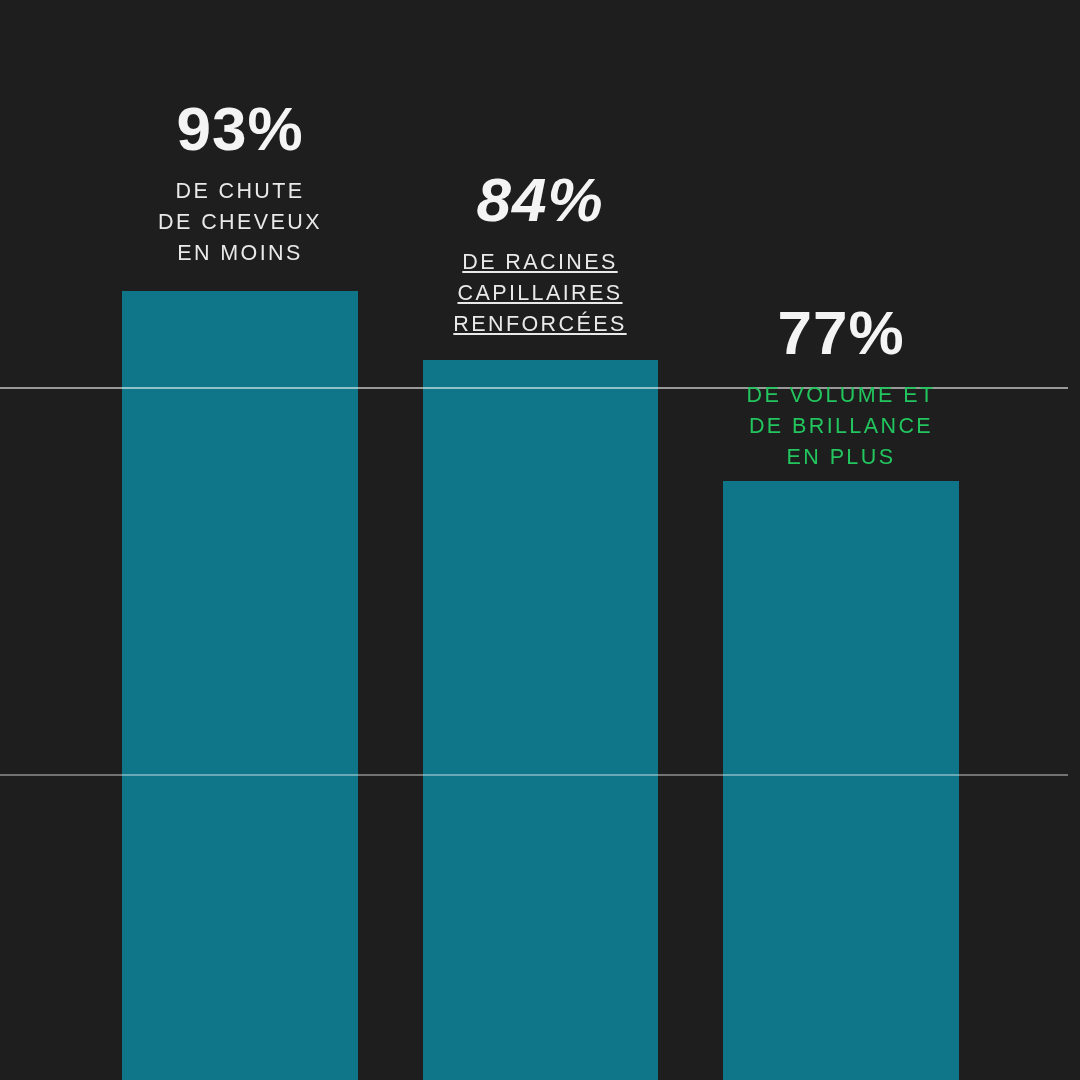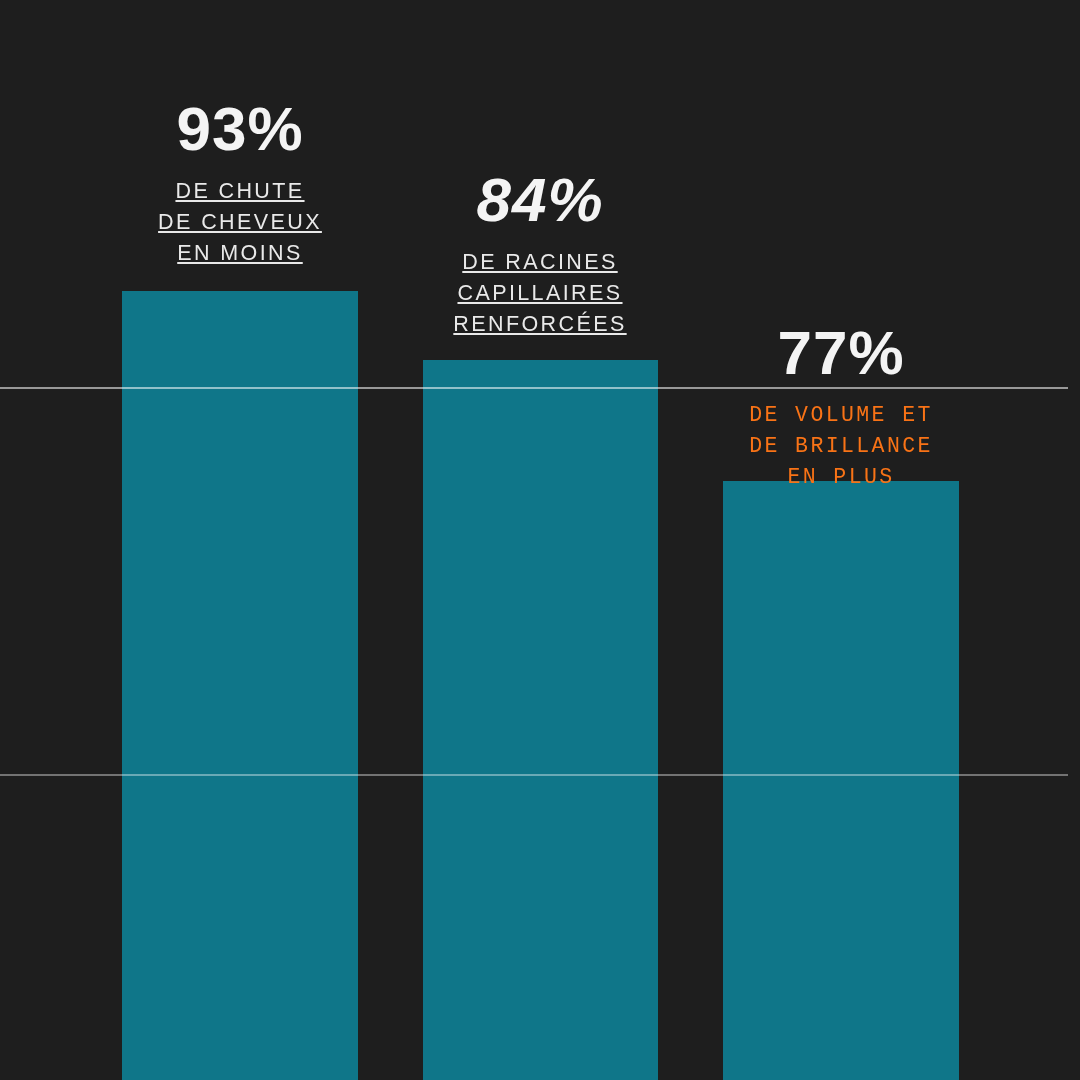--- a/index.html
+++ b/index.html
@@ -97,33 +97,33 @@
 
   <div class="grid-layer">
     <div class="gridline" style="top:387px;"></div>
     <div class="gridline secondary" style="top:774px;"></div>
   </div>
 
   <div class="labels-layer">
 
     <div class="stat" style="left:240px; top:98px; width:330px;">
       <span class="stat-value" style="color: rgb(244, 244, 244);">93%</span>
-      <span class="stat-caption" style="color: rgb(233, 233, 233); text-decoration: underline;">DE CHUTE
+      <span class="stat-caption" style="color: rgb(233, 233, 233);">DE CHUTE
 DE CHEVEUX
 EN MOINS</span>
     </div>
 
     <div class="stat" style="left:540px; top:169px; width:330px;">
       <span class="stat-value" style="color: rgb(244, 244, 244); font-style: italic;">84%</span>
       <span class="stat-caption" style="color: rgb(233, 233, 233); text-decoration: underline;">DE RACINES
 CAPILLAIRES
 RENFORCÉES</span>
     </div>
 
-    <div class="stat" style="left:841px; top:322px; width:340px;">
+    <div class="stat" style="left:841px; top:302px; width:340px;">
       <span class="stat-value" style="color: rgb(244, 244, 244);">77%</span>
-      <span class="stat-caption" style="color: #f97316; font-family: Liberation Mono, monospace;">DE VOLUME ET
+      <span class="stat-caption" style="color: #22c55e;">DE VOLUME ET
 DE BRILLANCE
 EN PLUS</span>
     </div>
 
   </div>
 </div>
 
 </body></html>

